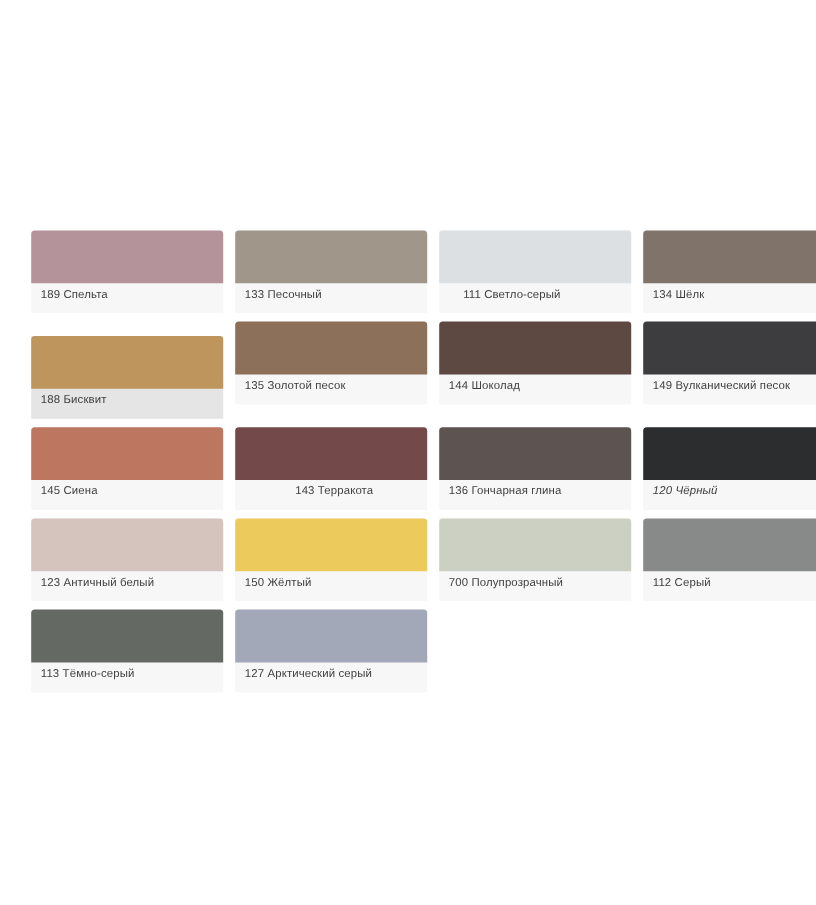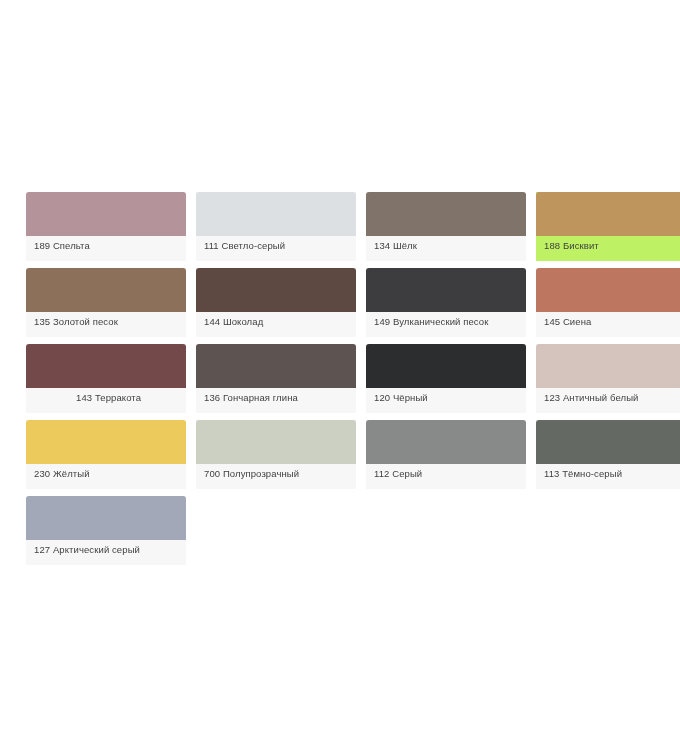--- a/index.html
+++ b/index.html
@@ -54,28 +54,32 @@
 </style>
 </head>
 <body>
 
 <div id="swatch-grid">
     <div class="swatch-card" style="background: rgb(247, 247, 247);">
       <div class="swatch-color" style="background: rgb(180, 147, 154);"></div>
       <div class="swatch-label" style="color: rgb(63, 63, 63);">189 Спельта</div>
     </div>
     <div class="swatch-card" style="background: rgb(247, 247, 247);">
+      <div class="swatch-color" style="background: rgb(160, 150, 138);"></div>
+      <div class="swatch-label" style="color: rgb(63, 63, 63);">133 Песочный</div>
+    </div>
+    <div class="swatch-card" style="background: rgb(247, 247, 247);">
       <div class="swatch-color" style="background: rgb(220, 224, 226);"></div>
-      <div class="swatch-label" style="color: rgb(63, 63, 63);">111 Светло-серый</div>
+      <div class="swatch-label" style="color: rgb(63, 63, 63); margin-left: 12px;">111 Светло-серый</div>
     </div>
     <div class="swatch-card" style="background: rgb(247, 247, 247);">
       <div class="swatch-color" style="background: rgb(128, 115, 106);"></div>
       <div class="swatch-label" style="color: rgb(63, 63, 63);">134 Шёлк</div>
     </div>
-    <div class="swatch-card" style="background: #bef264;">
+    <div class="swatch-card" style="background: #e5e5e5; margin-top: 12px;">
       <div class="swatch-color" style="background: rgb(191, 149, 94);"></div>
       <div class="swatch-label" style="color: rgb(63, 63, 63);">188 Бисквит</div>
     </div>
     <div class="swatch-card" style="background: rgb(247, 247, 247);">
       <div class="swatch-color" style="background: rgb(140, 112, 89);"></div>
       <div class="swatch-label" style="color: rgb(63, 63, 63);">135 Золотой песок</div>
     </div>
     <div class="swatch-card" style="background: rgb(247, 247, 247);">
       <div class="swatch-color" style="background: rgb(93, 72, 66);"></div>
       <div class="swatch-label" style="color: rgb(63, 63, 63);">144 Шоколад</div>
@@ -91,29 +95,29 @@
     <div class="swatch-card" style="background: rgb(247, 247, 247);">
       <div class="swatch-color" style="background: rgb(116, 73, 74);"></div>
       <div class="swatch-label" style="color: rgb(63, 63, 63); margin-left: 42px;">143 Терракота</div>
     </div>
     <div class="swatch-card" style="background: rgb(247, 247, 247);">
       <div class="swatch-color" style="background: rgb(93, 83, 80);"></div>
       <div class="swatch-label" style="color: rgb(63, 63, 63);">136 Гончарная глина</div>
     </div>
     <div class="swatch-card" style="background: rgb(247, 247, 247);">
       <div class="swatch-color" style="background: rgb(43, 45, 46);"></div>
-      <div class="swatch-label" style="color: rgb(63, 63, 63);">120 Чёрный</div>
+      <div class="swatch-label" style="color: rgb(63, 63, 63); font-style: italic;">120 Чёрный</div>
     </div>
     <div class="swatch-card" style="background: rgb(247, 247, 247);">
       <div class="swatch-color" style="background: rgb(213, 196, 190);"></div>
       <div class="swatch-label" style="color: rgb(63, 63, 63);">123 Античный белый</div>
     </div>
     <div class="swatch-card" style="background: rgb(247, 247, 247);">
       <div class="swatch-color" style="background: rgb(236, 202, 91);"></div>
-      <div class="swatch-label" style="color: rgb(63, 63, 63);">230 Жёлтый</div>
+      <div class="swatch-label" style="color: rgb(63, 63, 63);">150 Жёлтый</div>
     </div>
     <div class="swatch-card" style="background: rgb(247, 247, 247);">
       <div class="swatch-color" style="background: rgb(204, 208, 194);"></div>
       <div class="swatch-label" style="color: rgb(63, 63, 63); text-align: right;">700 Полупрозрачный</div>
     </div>
     <div class="swatch-card" style="background: rgb(247, 247, 247);">
       <div class="swatch-color" style="background: rgb(135, 138, 137);"></div>
       <div class="swatch-label" style="color: rgb(63, 63, 63);">112 Серый</div>
     </div>
     <div class="swatch-card" style="background: rgb(247, 247, 247);">

